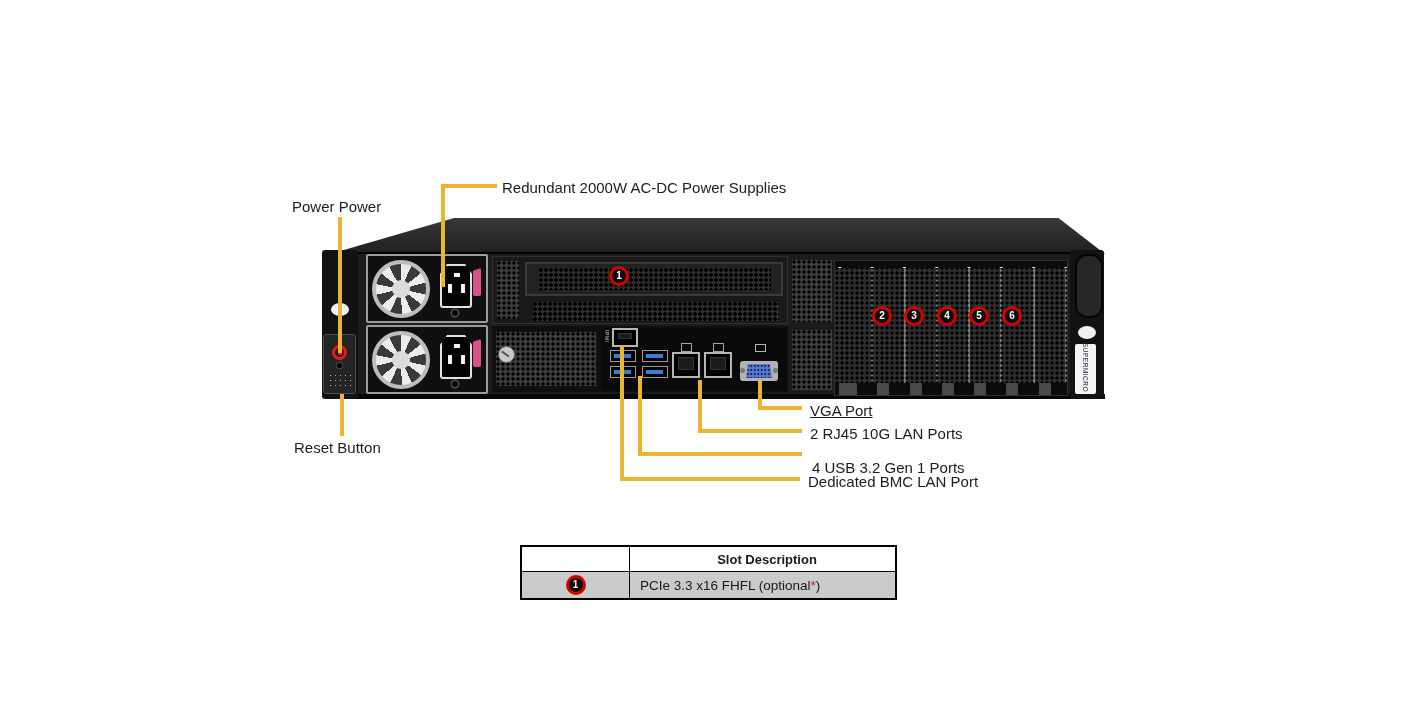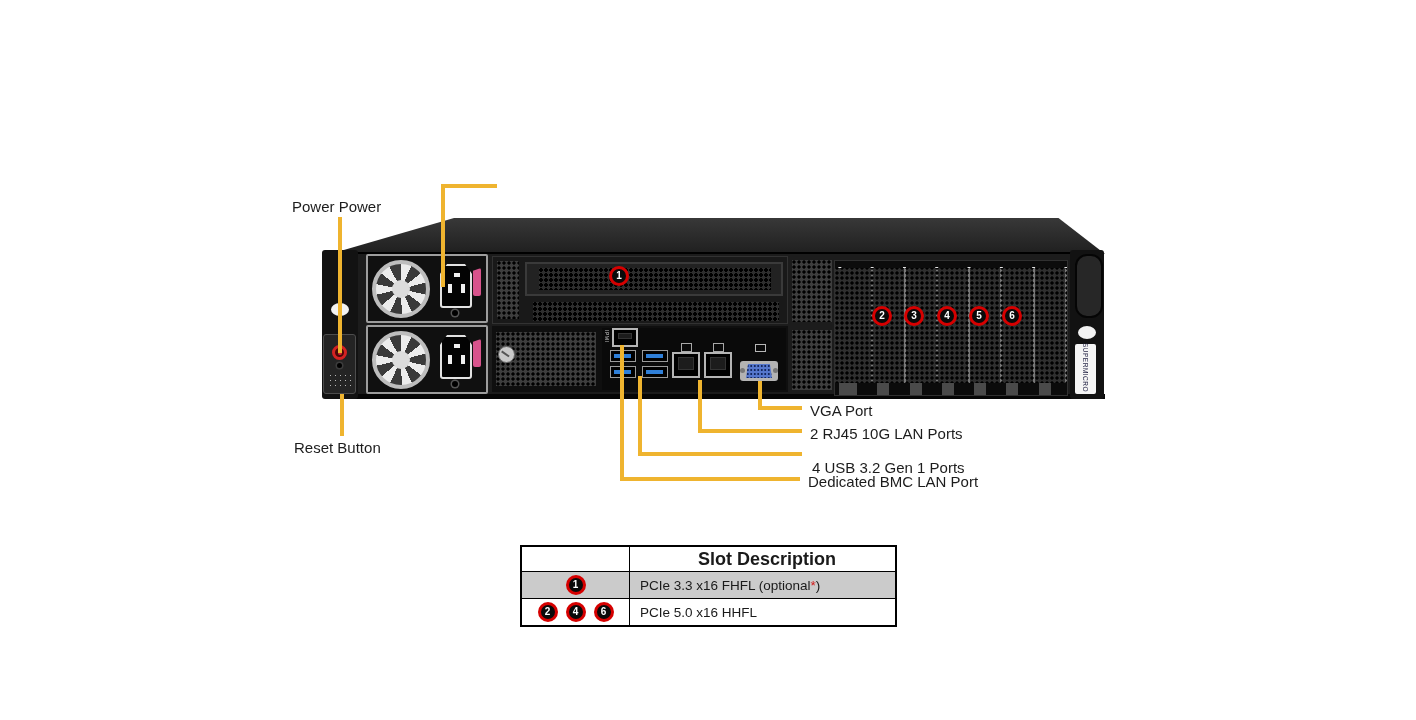--- a/index.html
+++ b/index.html
@@ -120,21 +120,21 @@
 
   
   .lead{background:#efb42f;}
   .lbl{font-size:15px;color:#1c1c1c;white-space:nowrap;}
 
   
   .slot-table{left:520px;top:545px;border-collapse:collapse;table-layout:fixed;}
   .slot-table,
   .slot-table th,.slot-table td{border:1px solid #000;}
   .slot-table{border:2px solid #000;}
-  .slot-table th{height:22px;font-size:18px;font-weight:bold;text-align:center;background:#fff;}
+  .slot-table th{height:22px;font-size:13px;font-weight:bold;text-align:center;background:#fff;}
   .slot-table td{height:24px;font-size:13.5px;}
   .col-slot{width:105px;text-align:center;}
   .col-desc{width:254px;padding-left:10px;}
   tr.shaded td{background:#cbcbcb;}
   tr.plain td{background:#fff;}
   .red{color:#d01818;}
 
   .footnote{left:247px;top:693px;font-size:11.5px;color:#e23b3b;}
 </style>
 </head>
@@ -239,22 +239,23 @@
     <div class="abs lead" style="left:758px;top:381px;width:4px;height:29px;"></div>
     <div class="abs lead" style="left:758px;top:406px;width:44px;height:4px;"></div>
     <div class="abs lead" style="left:698px;top:380px;width:4px;height:53px;"></div>
     <div class="abs lead" style="left:698px;top:429px;width:104px;height:4px;"></div>
     <div class="abs lead" style="left:638px;top:376px;width:4px;height:80px;"></div>
     <div class="abs lead" style="left:638px;top:452px;width:164px;height:4px;"></div>
     <div class="abs lead" style="left:620px;top:345px;width:4px;height:136px;"></div>
     <div class="abs lead" style="left:620px;top:477px;width:180px;height:4px;"></div>
 
     <div class="abs lbl" style="left:292px;top:198px;">Power Power</div>
+    <div class="abs lbl" style="left:502px;top:179px;">Redundant 2000W AC-DC Power Supplies</div>
     <div class="abs lbl" style="left:294px;top:439px;">Reset Button</div>
-    <div class="abs lbl" style="left:810px;top:402px;">VGA Port</div>
+    <div class="abs lbl" style="left:810px;top:402px;text-decoration:underline;">VGA Port</div>
     <div class="abs lbl" style="left:810px;top:425px;">2 RJ45 10G LAN Ports</div>
     <div class="abs lbl" style="left:812px;top:459px;">4 USB 3.2 Gen 1 Ports</div>
     <div class="abs lbl" style="left:808px;top:473px;">Dedicated BMC LAN Port</div>
   <div class="callout diagram-callout" style="left: 609px; top: 266px;">1</div>
       <div class="callout diagram-callout" style="left: 872px; top: 306px;">2</div>
       <div class="callout diagram-callout" style="left: 904px; top: 306px;">3</div>
       <div class="callout diagram-callout" style="left: 937px; top: 306px;">4</div>
       <div class="callout diagram-callout" style="left: 969px; top: 306px;">5</div>
       <div class="callout diagram-callout" style="left: 1002px; top: 306px;">6</div>
     </div>
@@ -264,20 +265,16 @@
       <tr>
         <th class="col-slot"></th>
         <th class="col-desc">Slot Description</th>
       </tr>
     </thead>
     <tbody id="slot-rows">
         <tr class="shaded">
           <td class="col-slot"><span class="callout tbl-callout">1</span></td>
           <td class="col-desc"><span>PCIe 3.3 x16 FHFL (optional</span><span class="red">*</span><span>)</span></td>
         </tr>
-        <tr class="plain">
-          <td class="col-slot"><span class="callout tbl-callout">2</span><span class="callout tbl-callout">4</span><span class="callout tbl-callout">6</span></td>
-          <td class="col-desc"><span>PCIe 5.0 x16 HHFL</span></td>
-        </tr>
       </tbody>
   </table>
 
 </div>
 
 </body></html>

